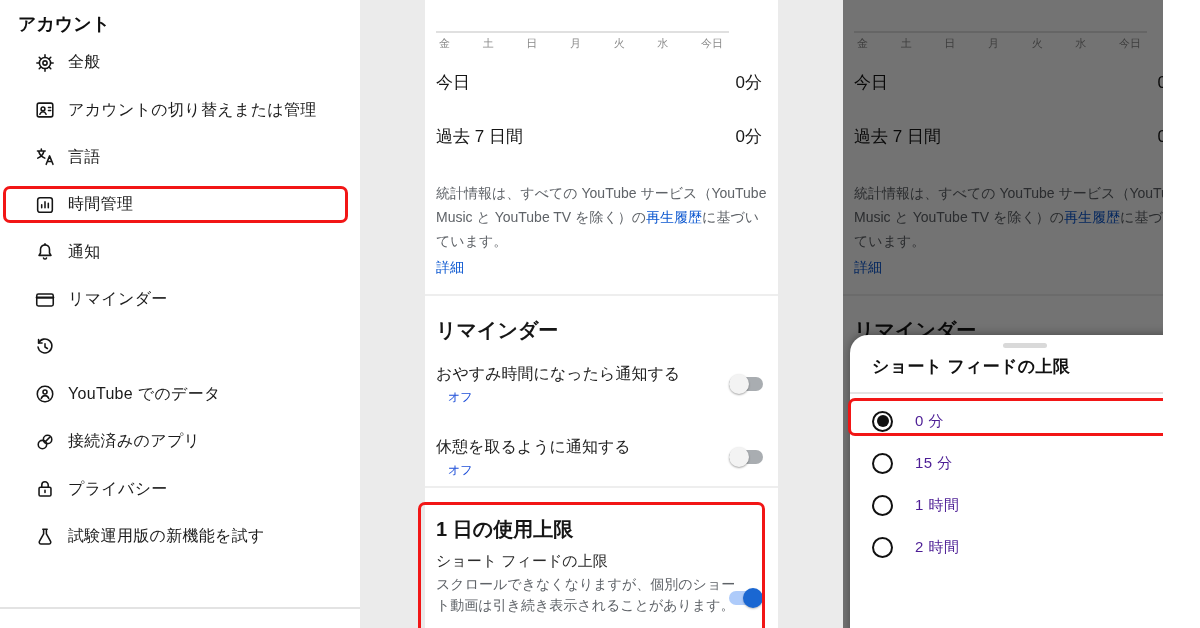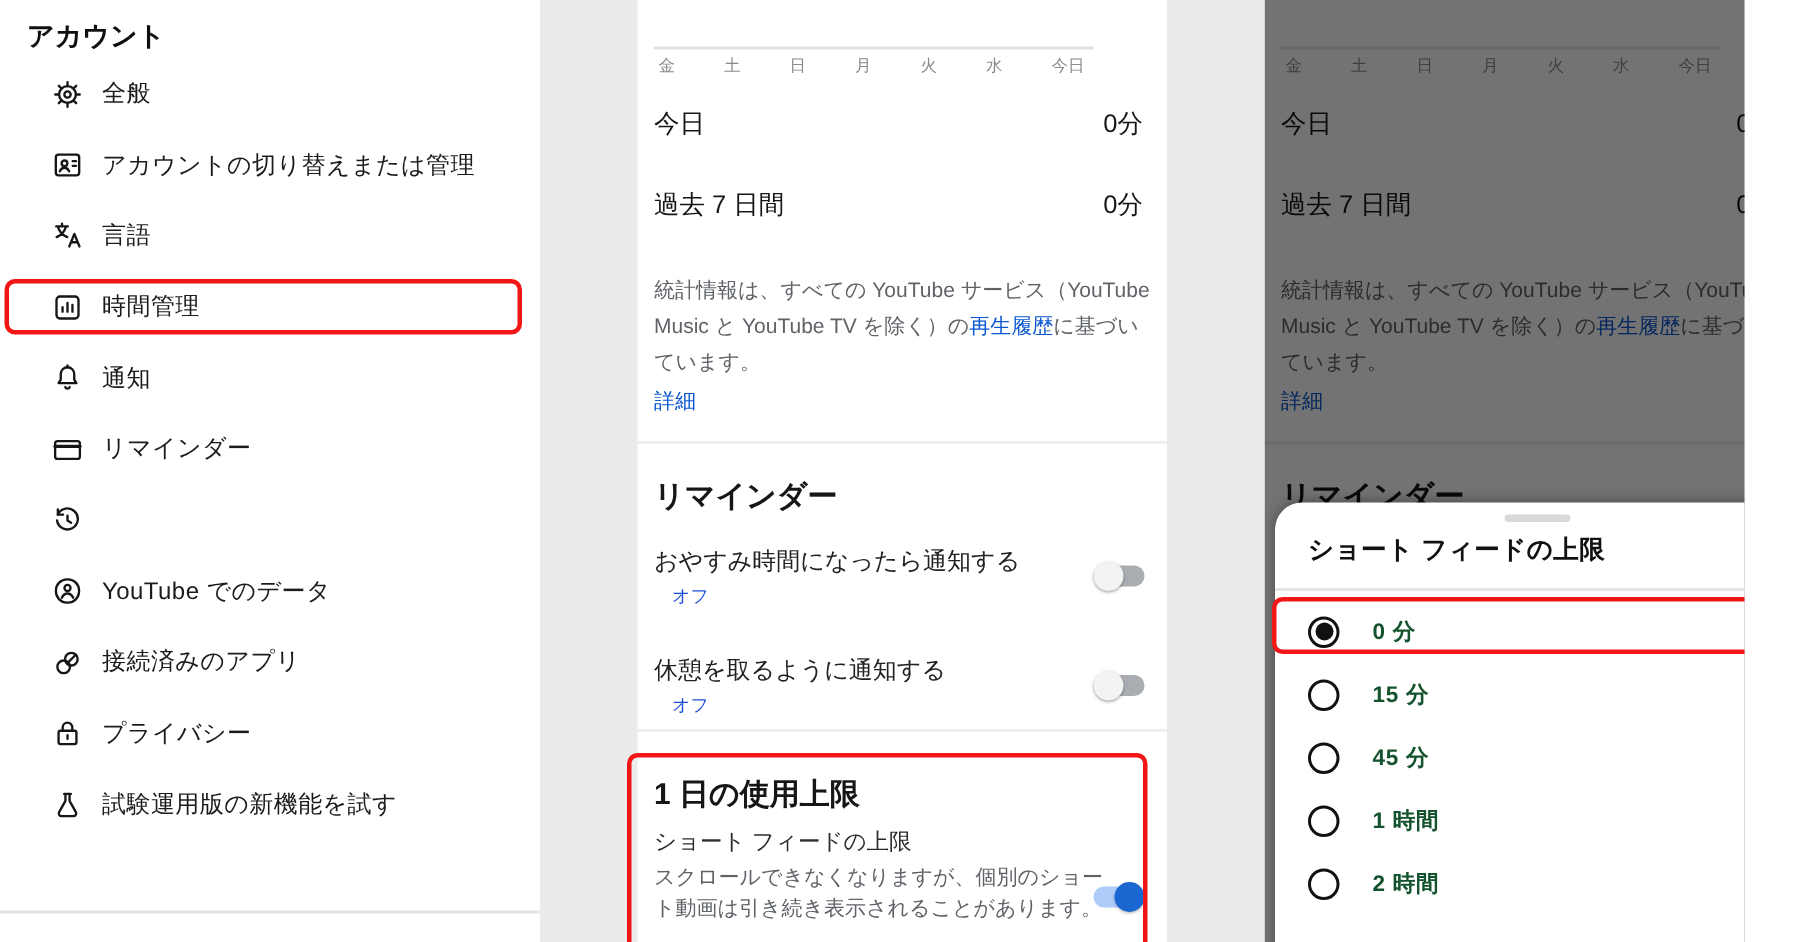--- a/index.html
+++ b/index.html
@@ -58,21 +58,21 @@
          border-radius:18px 18px 0 0;box-shadow:0 -1px 8px rgba(0,0,0,.35)}
   .handle{position:absolute;top:8px;left:50%;transform:translateX(-50%);width:44px;height:5px;
           border-radius:3px;background:#d9d9d9;cursor:grab}
   .sheet-title{position:absolute;top:20px;left:22px;font-size:17px;font-weight:bold;color:#111;letter-spacing:.3px}
   .sheet-divider{position:absolute;top:57px;left:0;right:0;height:1.5px;background:#e4e4e4}
   .options{position:absolute;top:65px;left:0;right:0}
   .option{height:42px;display:flex;align-items:center;padding-left:22px;cursor:pointer}
   .radio{position:relative;width:21px;height:21px;border:2px solid #111;border-radius:50%;
          box-sizing:border-box;margin-right:22px;flex:none}
   .radio.selected::after{content:"";position:absolute;inset:2.5px;background:#111;border-radius:50%}
-  .option-label{font-size:15px;font-weight:700;color:#14532d;letter-spacing:.5px}
+  .option-label{font-size:15px;font-weight:400;color:#4c1d95;letter-spacing:.5px}
   #sheet-redbox{left:-2px;top:63px;width:345px;height:38px}
 </style>
 </head>
 <body>
 
 <div id="app">
 
   <div class="panel" id="sidebar">
     <div class="sb-title">アカウント</div>
     <div class="menu">
@@ -278,24 +278,20 @@
         <div class="option">
           <span class="radio selected"></span>
           <span class="option-label">0 分</span>
         </div>
         <div class="option">
           <span class="radio"></span>
           <span class="option-label">15 分</span>
         </div>
         <div class="option">
           <span class="radio"></span>
-          <span class="option-label">45 分</span>
-        </div>
-        <div class="option">
-          <span class="radio"></span>
           <span class="option-label">1 時間</span>
         </div>
         <div class="option">
           <span class="radio"></span>
           <span class="option-label">2 時間</span>
         </div>
       </div>
       <div class="redbox" id="sheet-redbox"></div>
     </div>
   </div>

